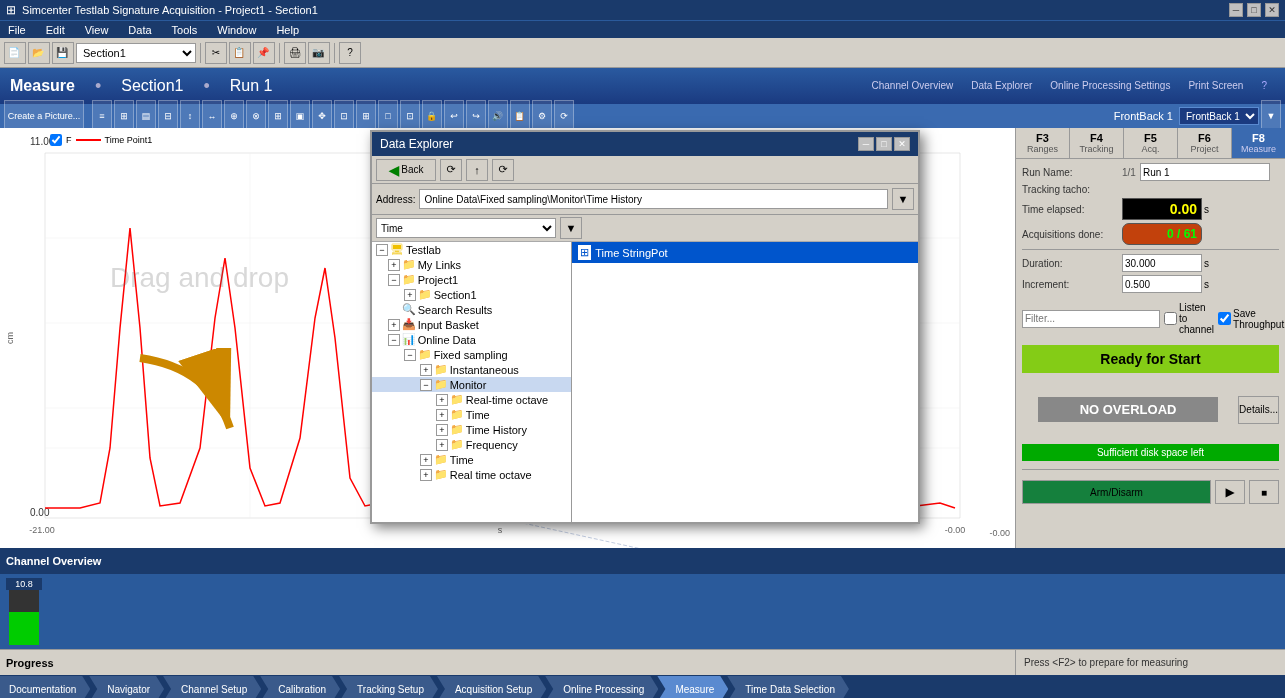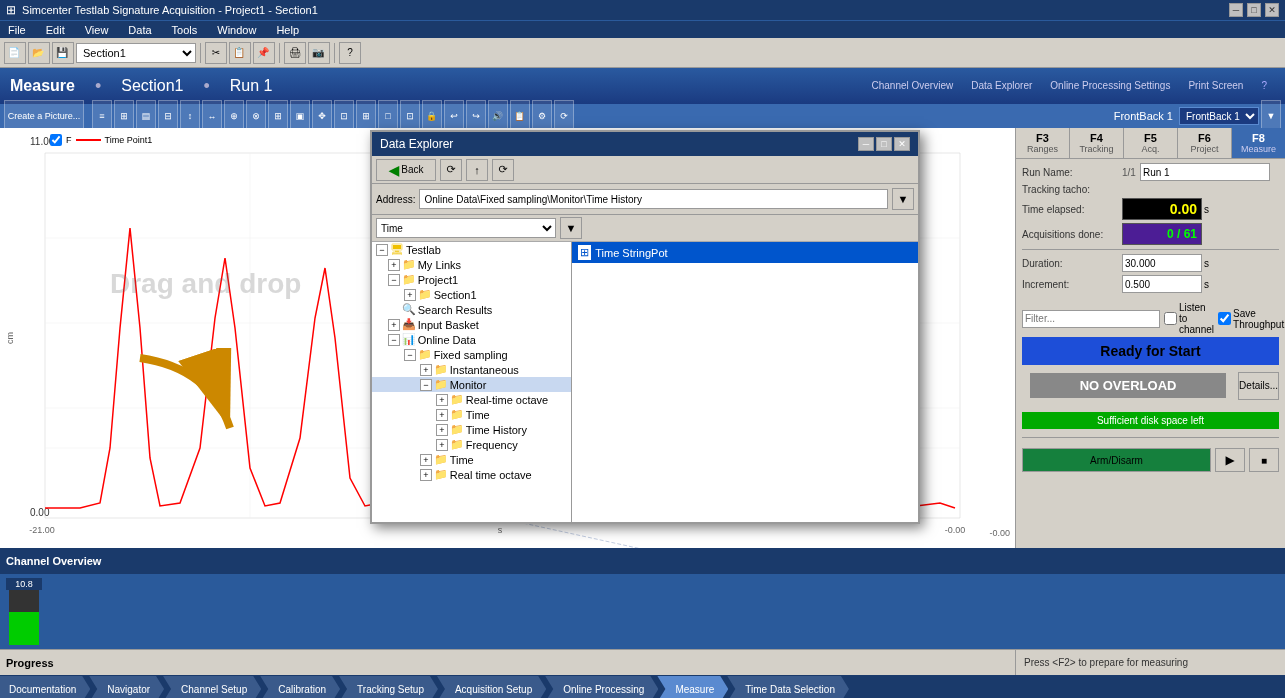--- a/index.html
+++ b/index.html
@@ -48,24 +48,24 @@
     .f-key-label { font-size: 9px; color: #555; }
     .f-key.active { background: #3a6ab0; color: white; }
     .f-key.active .f-key-label { color: #cce; }
 
     .panel-section { padding: 4px 6px; }
     .panel-row { display: flex; align-items: center; margin-bottom: 3px; }
     .panel-label { width: 100px; font-size: 10px; color: #333; }
     .panel-value { flex: 1; font-size: 10px; }
     .panel-input { height: 18px; font-size: 10px; border: 1px solid #999; background: white; padding: 0 2px; width: 100%; }
     .panel-input-dark { height: 22px; font-size: 14px; font-weight: bold; background: black; color: #ffff00; border: 1px solid #555; padding: 0 4px; width: 80px; text-align: right; }
-    .panel-input-green { background: #4c1d95; color: #00ff00; }
+    .panel-input-green { background: #c2410c; color: #00ff00; border-radius: 7px; }
     .panel-divider { height: 1px; background: #999; margin: 4px 0; }
 
-    .status-green { background: #1d4ed8; color: black; text-align: center; padding: 6px; font-weight: bold; font-size: 14px; margin: 0 6px; cursor: pointer; }
+    .status-green { background: #84cc16; color: black; text-align: center; padding: 6px; font-weight: bold; font-size: 14px; margin: 8px 6px; cursor: pointer; }
     .status-gray { background: #888; color: white; text-align: center; padding: 5px; font-weight: bold; font-size: 13px; margin: 4px 6px; }
     .status-green-thin { background: #00aa00; color: white; text-align: center; padding: 3px; font-size: 10px; margin: 2px 6px; }
 
     .btn-row { display: flex; gap: 4px; margin: 4px 6px; }
     .ctrl-btn { flex: 1; height: 24px; background: #15803d; border: 1px solid #999; cursor: pointer; font-size: 10px; }
     .play-btn { background: #d4d0c8; border: 1px solid #999; width: 30px; height: 24px; cursor: pointer; display: flex; align-items: center; justify-content: center; font-size: 12px; }
     .stop-btn { background: #d4d0c8; border: 1px solid #999; width: 30px; height: 24px; cursor: pointer; display: flex; align-items: center; justify-content: center; font-size: 10px; }
 
     .filter-row { display: flex; align-items: center; gap: 4px; margin: 2px 6px; }
     .filter-input { flex: 1; height: 18px; font-size: 10px; border: 1px solid #999; background: white; padding: 0 2px; }
@@ -207,21 +207,21 @@
     <div style="position:absolute; bottom:30px; left:30px; font-size:10px; color:#333;">0.00</div>
     <div style="position:absolute; top:50%; left:4px; transform:translateY(-50%) rotate(-90deg); font-size:9px; color:#666; white-space:nowrap;">cm</div>
 
     <div style="position:absolute; top:6px; left:50px; display:flex; align-items:center; gap:4px;">
       <input type="checkbox" checked="" style="width: 12px; height: 12px;">
       <span style="font-size:9px;">F</span>
       <div style="width:25px; height:2px; background:red;"></div>
       <span style="font-size:9px;">Time Point1</span>
     </div>
 
-    <div style="position:absolute; top:140px; left:110px; font-size:28px; font-weight:bold; color:rgba(100,100,100,0.25); pointer-events:none; z-index:4;">Drag and drop</div>
+    <div style="position:absolute; top:134px; left:110px; font-size:28px; font-weight:normal; color:rgba(100,100,100,0.25); pointer-events:none; z-index:4;">Drag and drop</div>
 
     <div style="position:absolute; top:220px; left:130px; z-index:5; pointer-events:none;">
       <svg width="120" height="100" viewBox="0 0 120 100">
         <defs>
           <marker id="arrowhead" markerWidth="10" markerHeight="7" refX="10" refY="3.5" orient="auto">
             <polygon points="0 0, 10 3.5, 0 7" fill="#cc8800"></polygon>
           </marker>
         </defs>
         <path d="M 10 10 Q 80 20 100 80" stroke="#cc8800" stroke-width="8" fill="none" marker-end="url(#arrowhead)"></path>
       </svg>
@@ -330,21 +330,21 @@
         <input type="checkbox" checked="" style="">
         <span>Save Throughput</span>
       </label>
     </div>
 
     <div class="status-green">
       <span>Ready for Start</span>
     </div>
 
     <div style="display:flex; align-items:center; margin: 0 6px 4px 6px; gap:4px;">
-      <div class="status-gray" style="flex:1; margin:8px;">
+      <div class="status-gray" style="flex:1; margin:16px;">
         <span>NO OVERLOAD</span>
       </div>
       <button style="height:28px; font-size:10px; background:#d4d0c8; border:1px solid #999; cursor:pointer; padding:0 0; white-space:nowrap;">Details...</button>
     </div>
 
     <div class="status-green-thin">
       <span>Sufficient disk space left</span>
     </div>
 
     <div class="panel-divider" style="margin: 6px;"></div>

